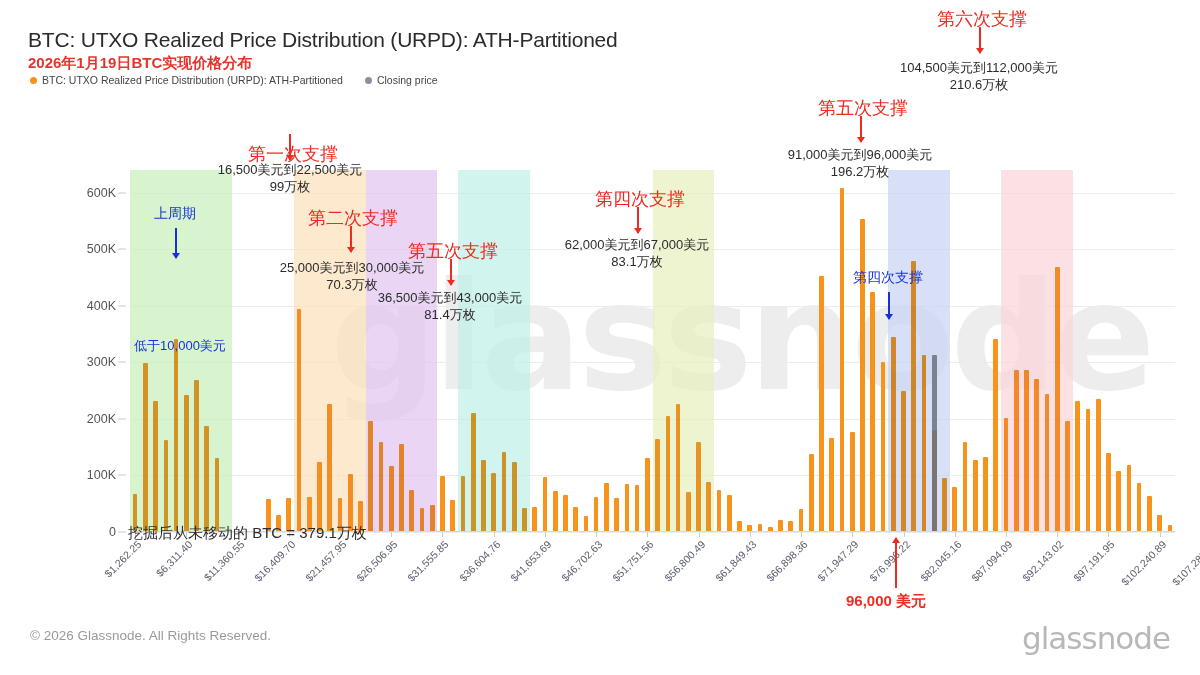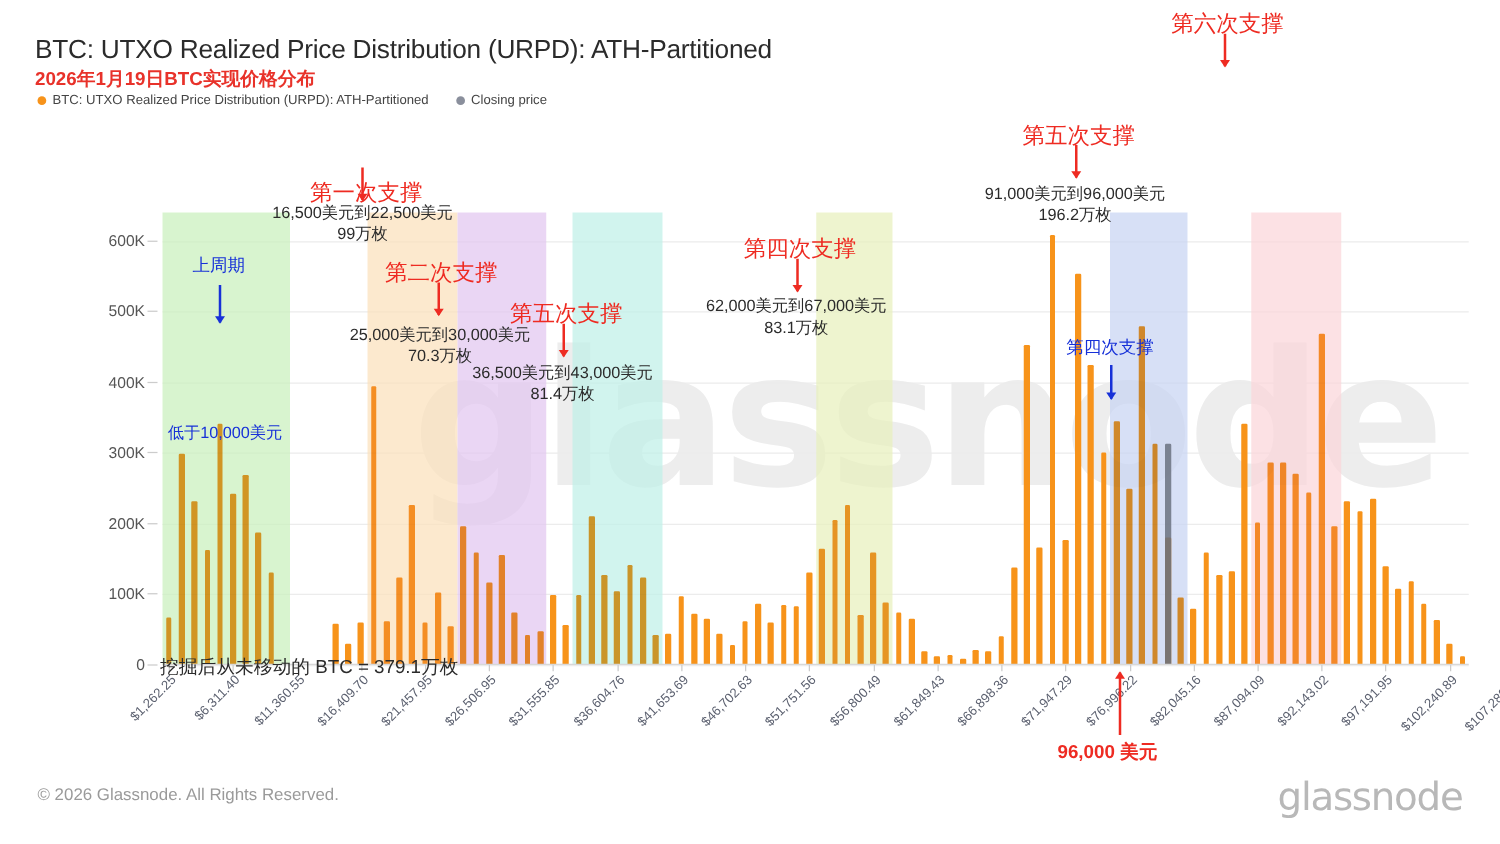--- a/index.html
+++ b/index.html
@@ -386,20 +386,22 @@
   <div>91,000美元到96,000美元</div>
   <div>196.2万枚</div>
 </div>
 
 <div class="ann ann-red" style="left:937px;top:8px;width:84px;">第六次支撑</div>
 <div class="arrow" style="left:979px;top:27px;height:26px;">
   <div class="arrow-line" style="background:#ee2b22"></div>
   <div class="arrow-head" style="border-top:6px solid #ee2b22"></div>
 </div>
 <div class="ann ann-black" style="left:879px;top:60px;width:200px;">
+  <div>104,500美元到112,000美元</div>
+  <div>210.6万枚</div>
 </div>
 
 <div class="ann ann-blue" style="left:852px;top:269px;width:72px;">第四次支撑</div>
 <div class="arrow" style="left:888px;top:292px;height:27px;">
   <div class="arrow-line" style="background:#1731d8"></div>
   <div class="arrow-head" style="border-top:6px solid #1731d8"></div>
 </div>
 
 <div class="arrow" style="left:895px;top:538px;height:50px;">
   <div class="arrow-line" style="background:#ee2b22"></div>

